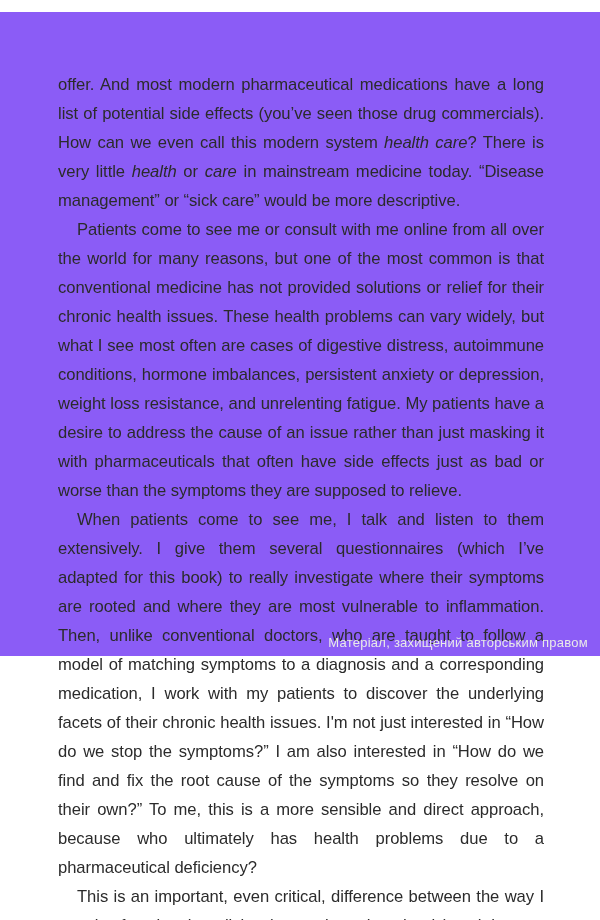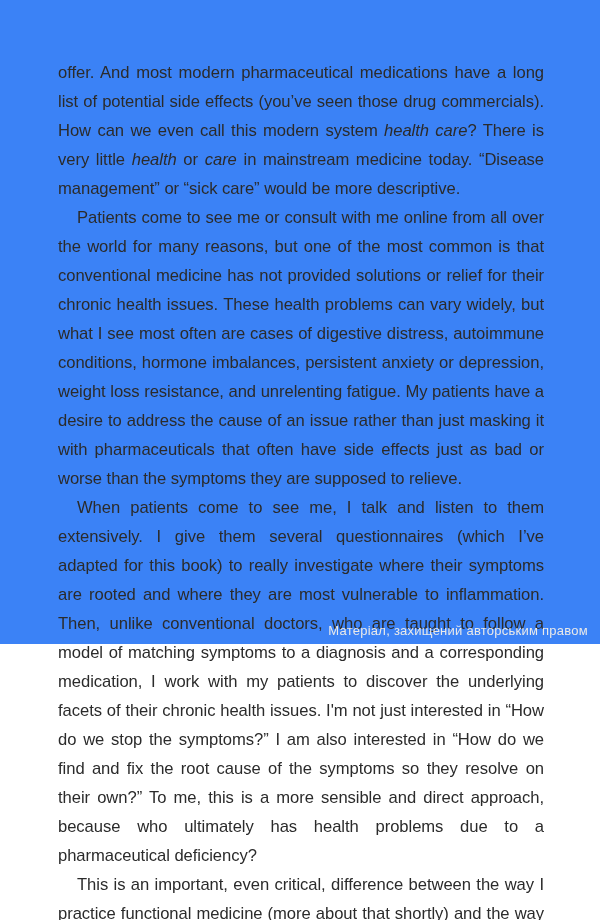--- a/index.html
+++ b/index.html
@@ -12,24 +12,24 @@
     height: 920px;
     position: relative;
     overflow: hidden;
     font-family: "Liberation Sans", sans-serif;
     -webkit-font-smoothing: antialiased;
   }
 
   #page {
     position: absolute;
     left: 0;
-    top: 0;
+    top: 12px;
     width: 600px;
     height: 644px;
-    background: #3b82f6;
+    background: #8b5cf6;
   }
 
   #text-column {
     position: absolute;
     left: 58px;
     top: 58px;
     width: 486px;
   }
 
   .para {

